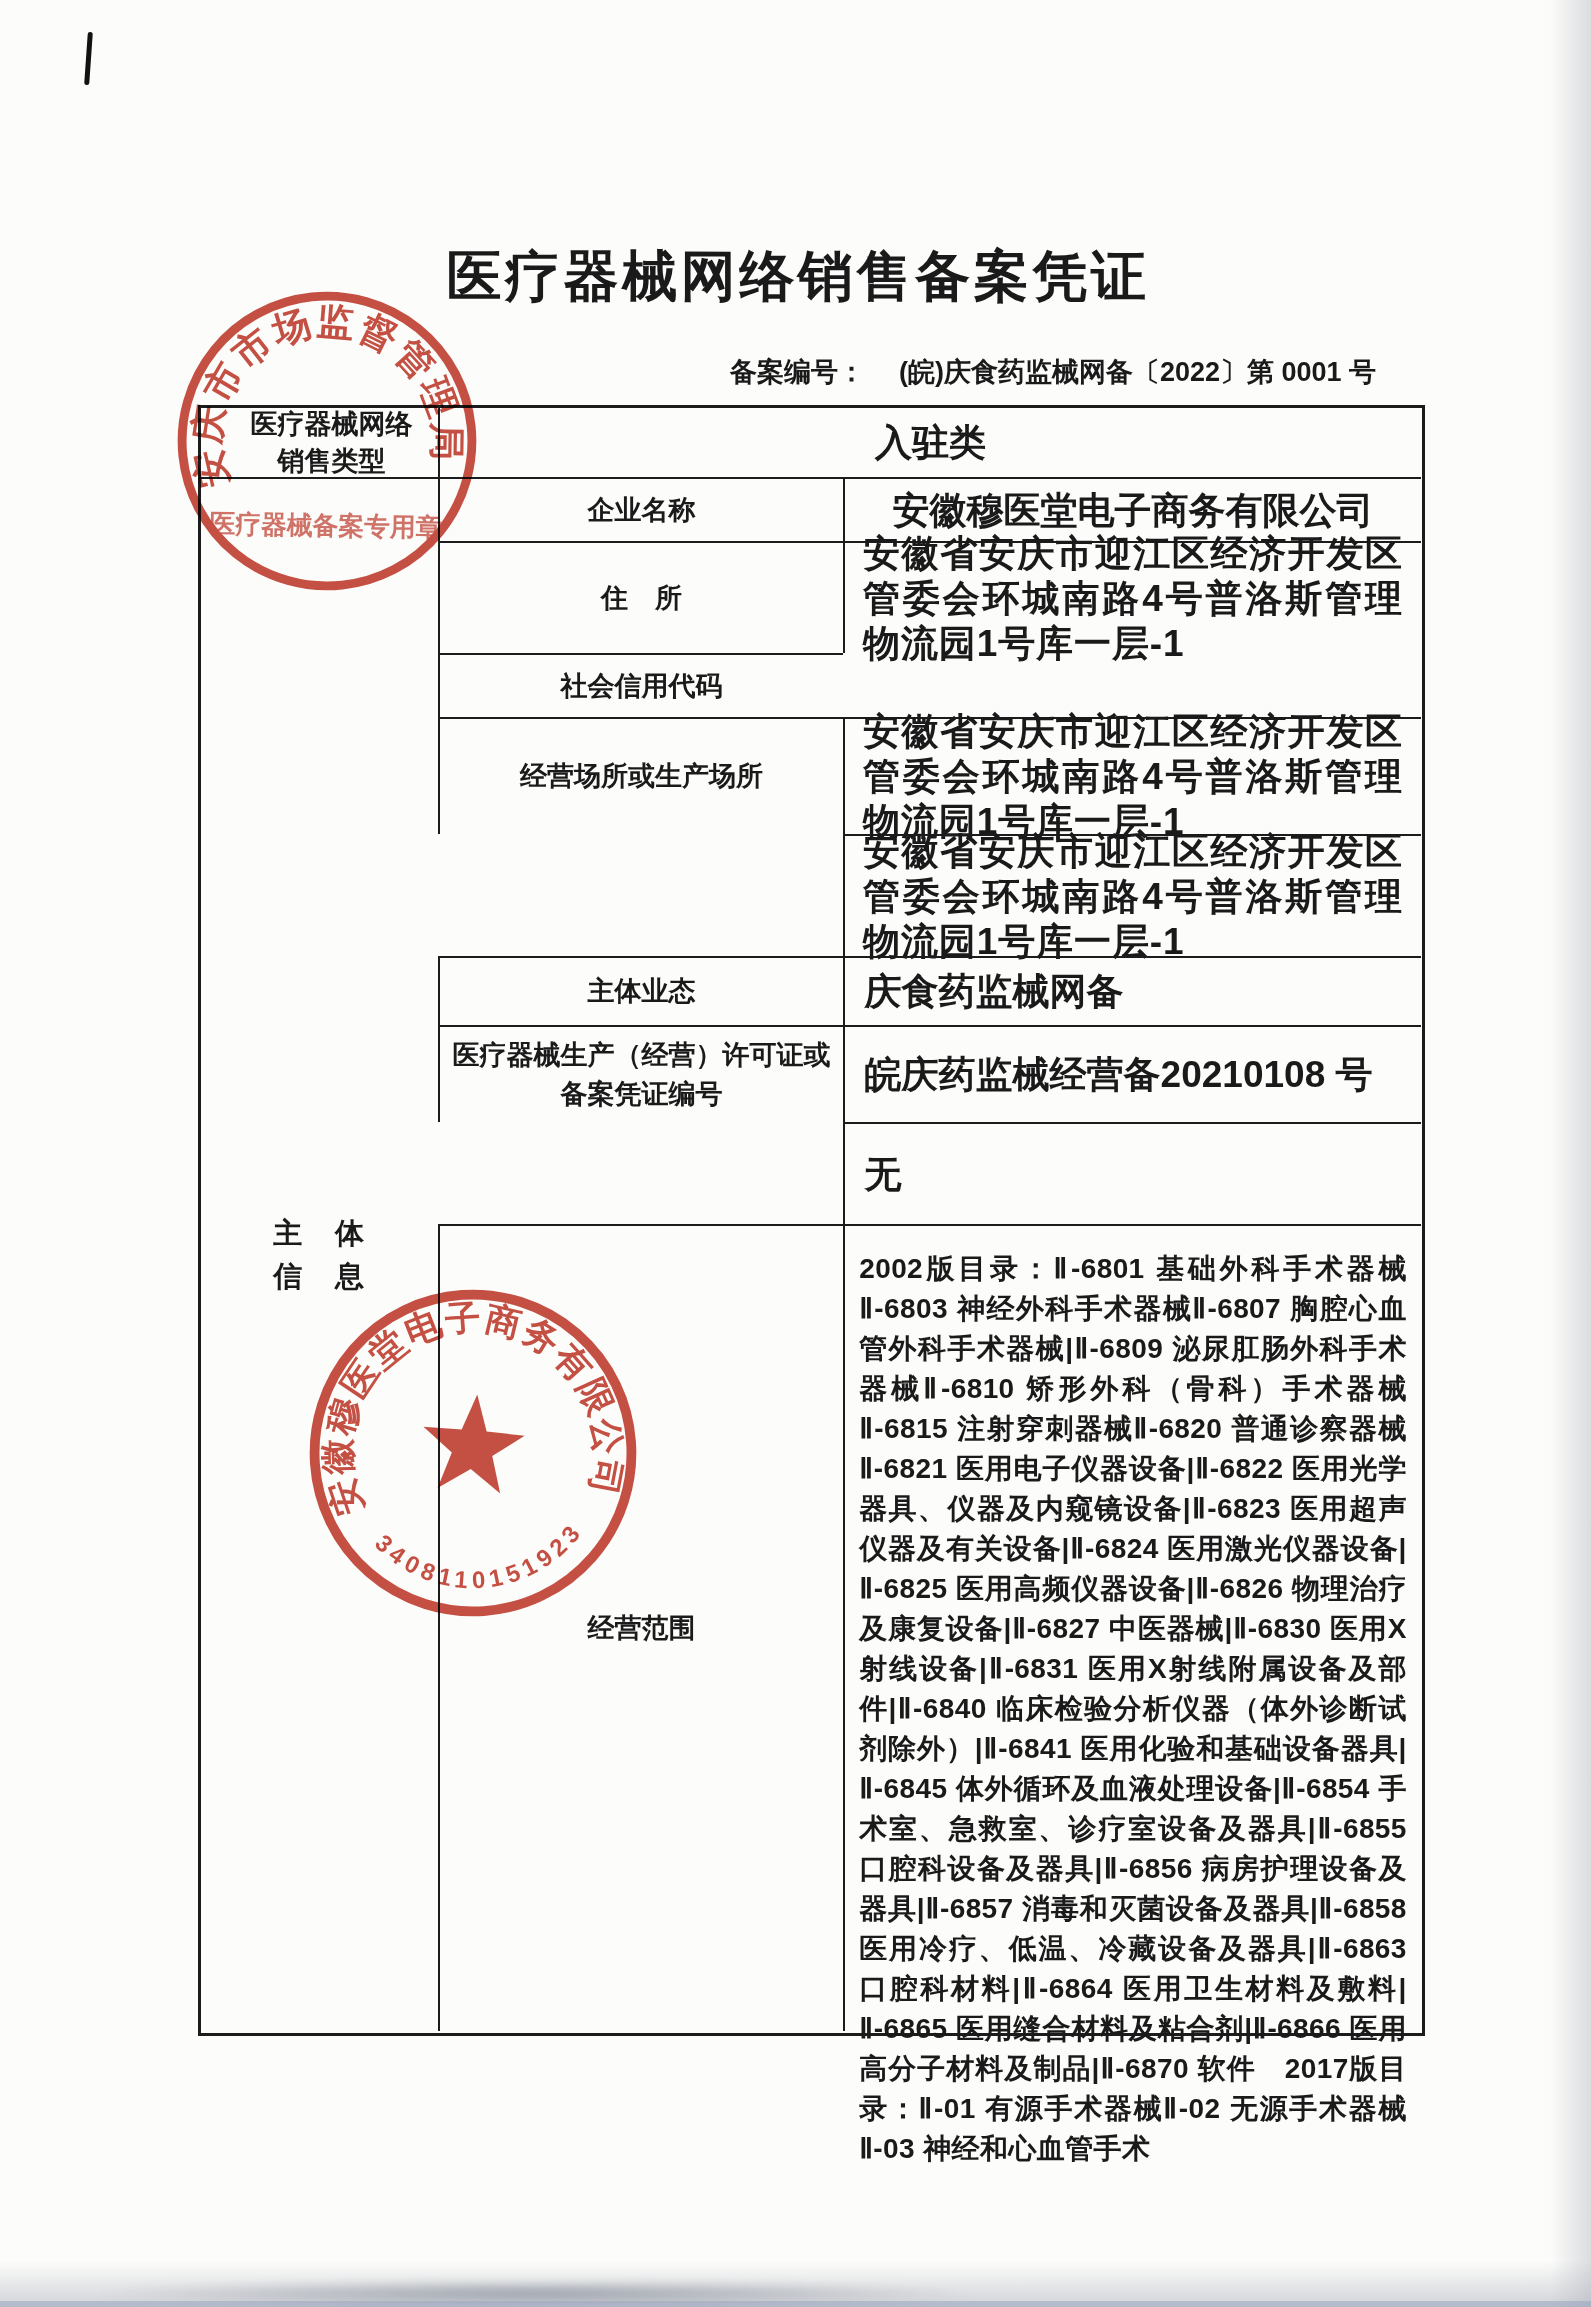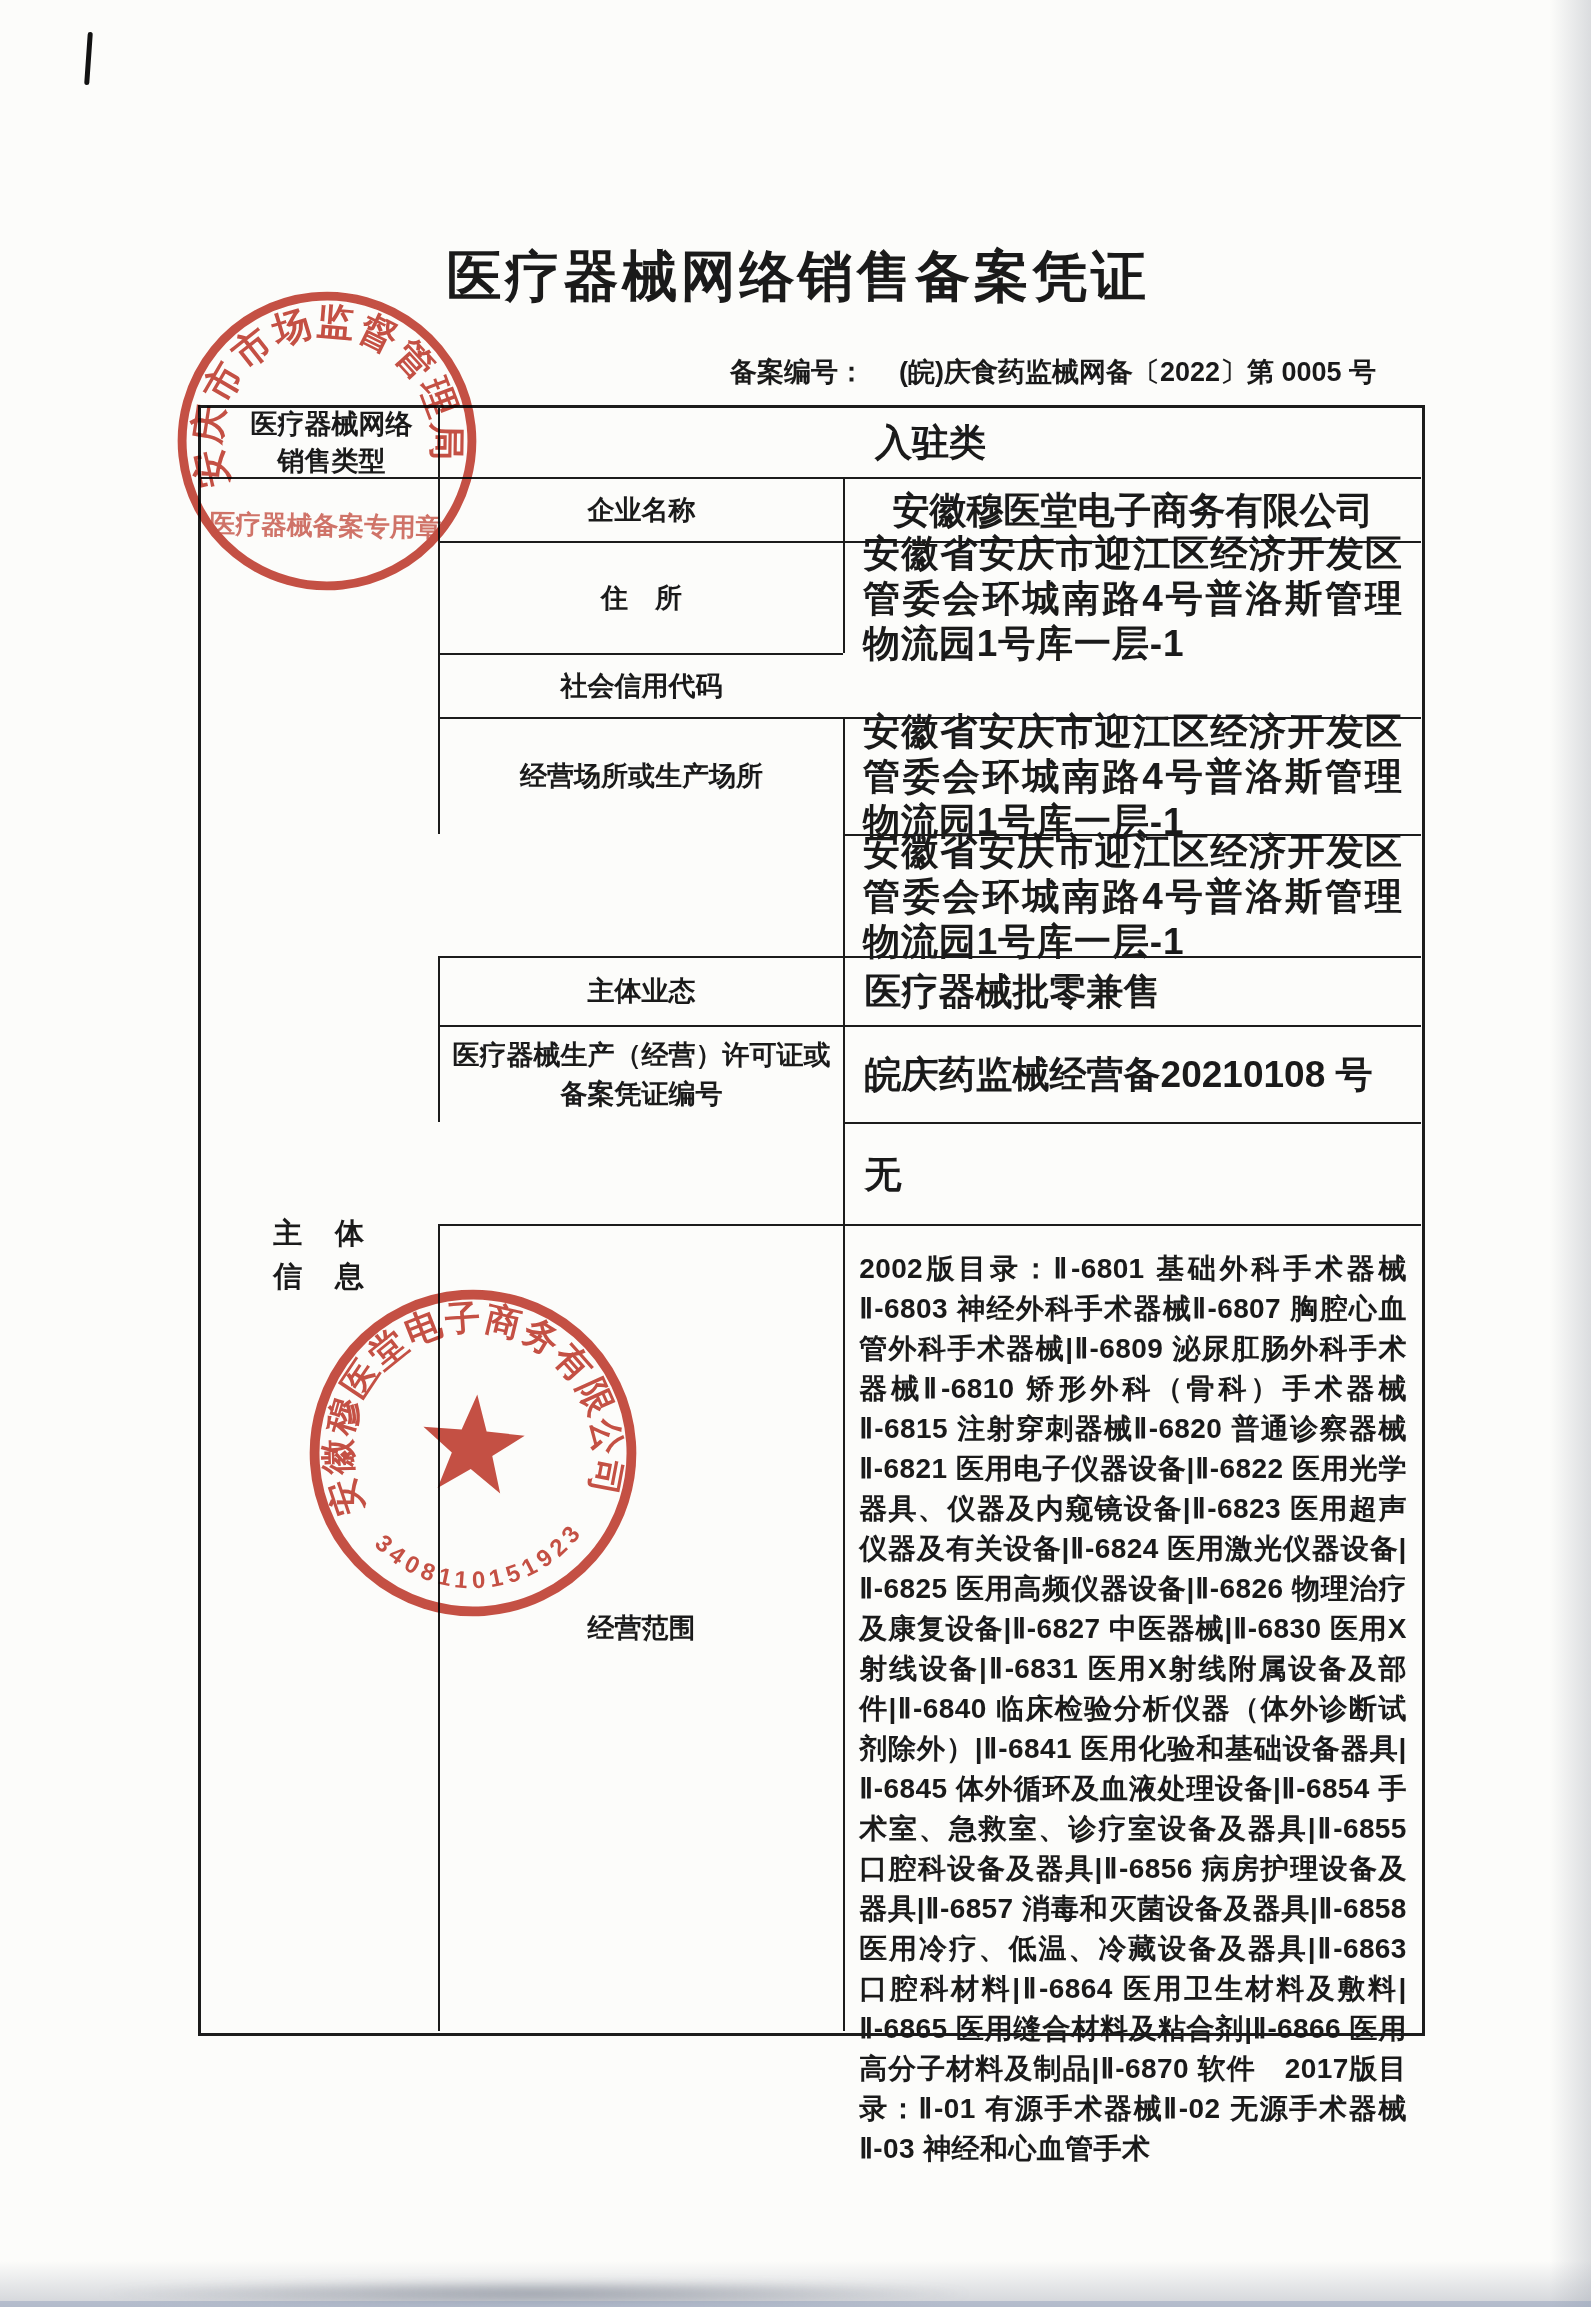--- a/index.html
+++ b/index.html
@@ -94,21 +94,21 @@
 </head>
 <body>
 
 <div class="page">
 
   <div class="pen-mark"></div>
 
   <h1 class="title">医疗器械网络销售备案凭证</h1>
 
   <div class="reg-line">
-    <span>备案编号：</span><span class="reg-value">(皖)庆食药监械网备〔2022〕第 0005 号</span>
+    <span>备案编号：</span><span class="reg-value">(皖)庆食药监械网备〔2022〕第 0001 号</span>
   </div>
 
   <div class="cert-table">
 
     <div class="cell label-cell type-label no-bl no-bt">
       <span>医疗器械网络销售类型</span>
     </div>
     <div class="cell value-cell v-center type-value no-bt">入驻类</div>
 
     <div class="cell label-cell gr2 gc-label">企业名称</div>
@@ -123,21 +123,21 @@
     <div class="cell value-cell v-addr gr3 gc-value">安徽省安庆市迎江区经济开发区管委会环城南路4号普洛斯管理物流园1号库一层-1</div>
 
     <div class="cell label-cell gr4 gc-label">社会信用代码</div>
 
     <div class="cell label-cell gr5 gc-label">经营场所或生产场所</div>
     <div class="cell value-cell v-addr gr5 gc-value">安徽省安庆市迎江区经济开发区管委会环城南路4号普洛斯管理物流园1号库一层-1</div>
 
     <div class="cell value-cell v-addr gr6 gc-value">安徽省安庆市迎江区经济开发区管委会环城南路4号普洛斯管理物流园1号库一层-1</div>
 
     <div class="cell label-cell gr7 gc-label">主体业态</div>
-    <div class="cell value-cell v-left gr7 gc-value">医疗器械批零兼售</div>
+    <div class="cell value-cell v-left gr7 gc-value">庆食药监械网备</div>
 
     <div class="cell label-cell gr8 gc-label">医疗器械生产（经营）许可证或备案凭证编号</div>
     <div class="cell value-cell v-left gr8 gc-value">皖庆药监械经营备20210108 号</div>
 
     <div class="cell value-cell v-left gr9 gc-value">无</div>
 
     <div class="cell label-cell gr10 gc-label">经营范围</div>
     <div class="cell value-cell v-scope gr10 gc-value">2002版目录：Ⅱ-6801 基础外科手术器械Ⅱ-6803 神经外科手术器械Ⅱ-6807 胸腔心血管外科手术器械|Ⅱ-6809 泌尿肛肠外科手术器械Ⅱ-6810 矫形外科（骨科）手术器械Ⅱ-6815 注射穿刺器械Ⅱ-6820 普通诊察器械Ⅱ-6821 医用电子仪器设备|Ⅱ-6822 医用光学器具、仪器及内窥镜设备|Ⅱ-6823 医用超声仪器及有关设备|Ⅱ-6824 医用激光仪器设备|Ⅱ-6825 医用高频仪器设备|Ⅱ-6826 物理治疗及康复设备|Ⅱ-6827 中医器械|Ⅱ-6830 医用X射线设备|Ⅱ-6831 医用X射线附属设备及部件|Ⅱ-6840 临床检验分析仪器（体外诊断试剂除外）|Ⅱ-6841 医用化验和基础设备器具|Ⅱ-6845 体外循环及血液处理设备|Ⅱ-6854 手术室、急救室、诊疗室设备及器具|Ⅱ-6855 口腔科设备及器具|Ⅱ-6856 病房护理设备及器具|Ⅱ-6857 消毒和灭菌设备及器具|Ⅱ-6858 医用冷疗、低温、冷藏设备及器具|Ⅱ-6863 口腔科材料|Ⅱ-6864 医用卫生材料及敷料|Ⅱ-6865 医用缝合材料及粘合剂|Ⅱ-6866 医用高分子材料及制品|Ⅱ-6870 软件　2017版目录：Ⅱ-01 有源手术器械Ⅱ-02 无源手术器械Ⅱ-03 神经和心血管手术</div>
   </div>
 

